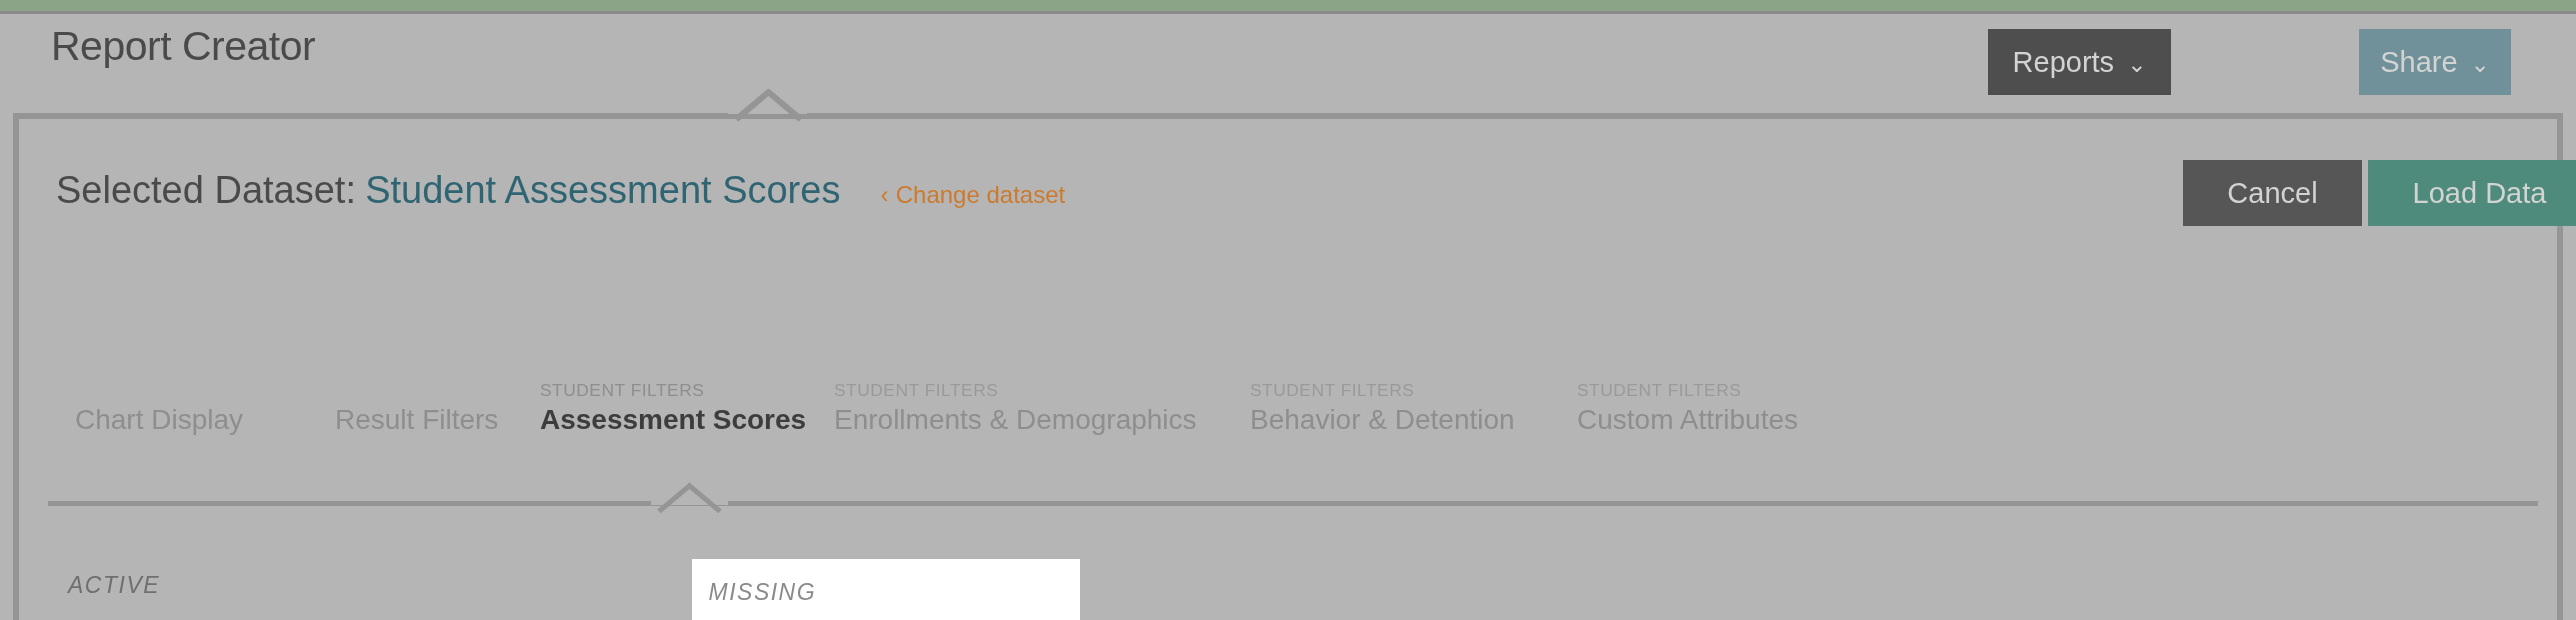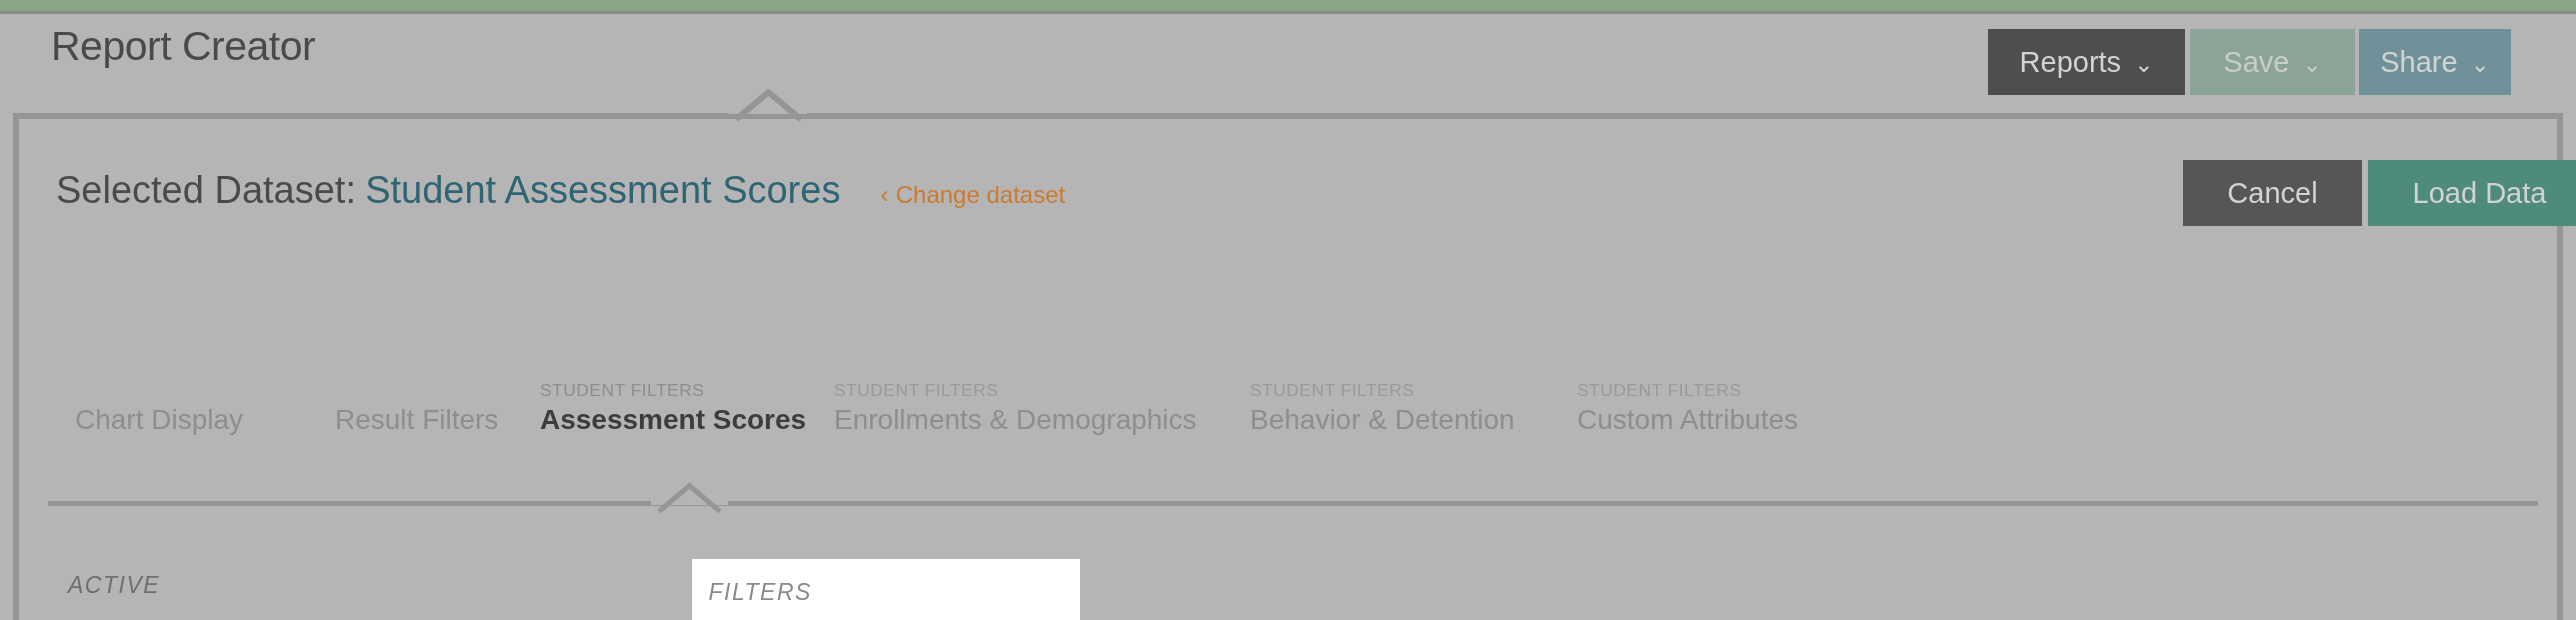--- a/index.html
+++ b/index.html
@@ -78,21 +78,21 @@
     white-space: nowrap;
     cursor: pointer;
     box-sizing: border-box;
   }
   .hdr-btn .caret {
     display: inline-block;
     margin-left: 13px;
     font-size: 23px;
   }
   #reports-button {
-    left: 1988px; width: 197px;
+    left: 1988px; width: 183px;
     background: #4e4e4e;
   }
   #save-button {
     left: 2190px; width: 165px;
     background: #8ba497;
     color: #c9cec9;
   }
   #share-button {
     left: 2359px; width: 152px;
     background: #71919a;
@@ -301,23 +301,20 @@
 <div id="top-accent-bar"></div>
 <div id="top-accent-bar-shadow"></div>
 
 <div id="app-header">
   <div id="app-title">Report Creator</div>
 
 
   <div class="hdr-btn" id="reports-button">
     <span>Reports</span><span class="caret">⌄</span>
   </div>
-  <div class="hdr-btn" id="save-button">
-    <span>Save</span><span class="caret">⌄</span>
-  </div>
   <div class="hdr-btn" id="share-button">
     <span>Share</span><span class="caret">⌄</span>
   </div>
 </div>
 
 <div id="dataset-panel">
 
   <div id="selected-dataset-row">
     <span id="selected-dataset-label">Selected Dataset:</span><span id="selected-dataset-value">Student Assessment Scores</span><span id="change-dataset-link"><span class="chev">‹</span><span>Change dataset</span></span>
   </div>
@@ -356,21 +353,21 @@
   <div id="tab-notch-fill"></div>
   <div id="tab-notch-left"></div>
   <div id="tab-notch-right"></div>
 
   <div id="active-filter-group">
     <div class="filter-group-label">ACTIVE</div>
 
   </div>
 
   <div id="missing-filter-group">
-    <div class="filter-group-label">FILTERS</div>
+    <div class="filter-group-label">MISSING</div>
 
   </div>
 
 </div>
 
 <div id="panel-notch-fill"></div>
 <div id="panel-notch-left"></div>
 <div id="panel-notch-right"></div>
 
 

